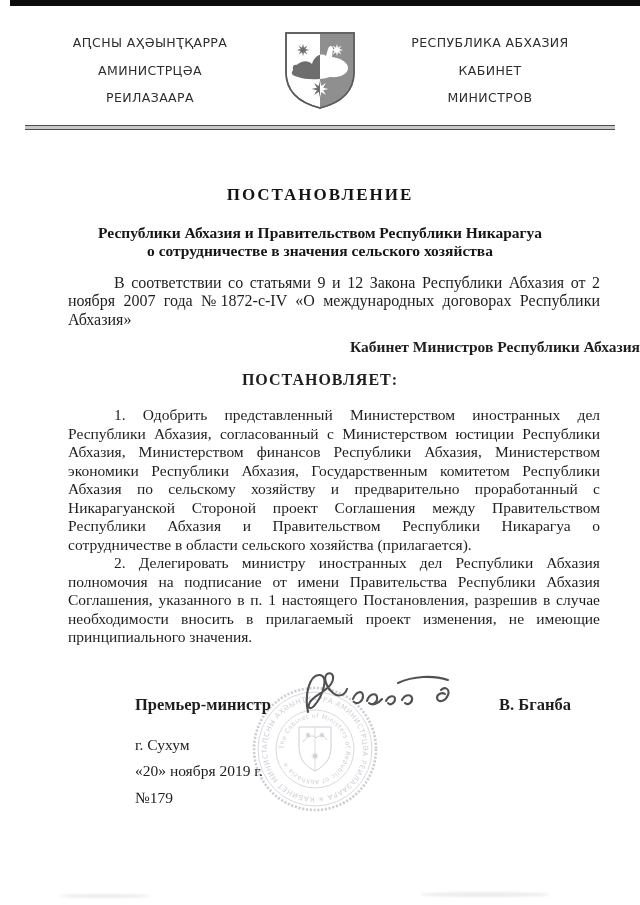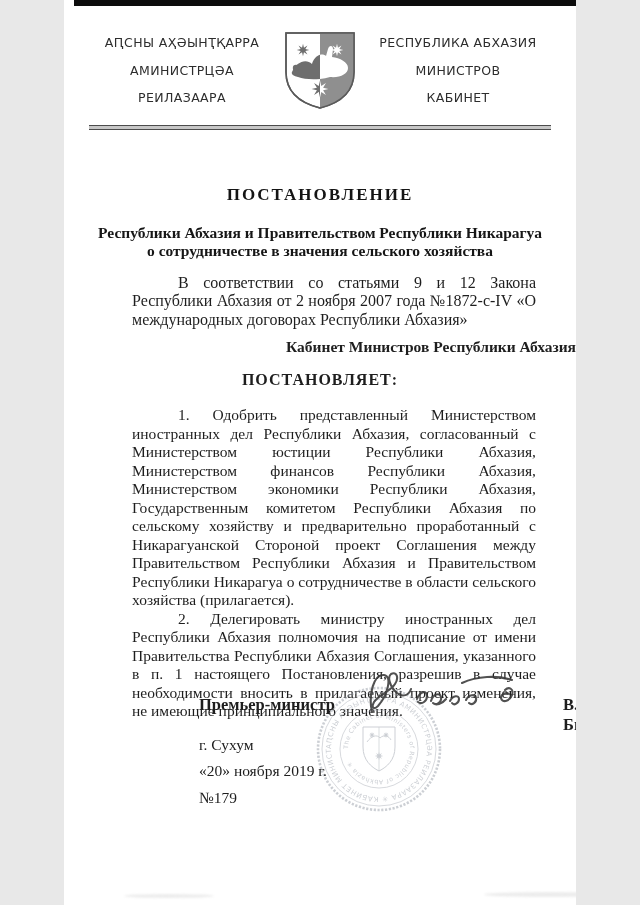--- a/index.html
+++ b/index.html
@@ -1,17 +1,17 @@
 <!DOCTYPE html>
 <html><head>
 <meta charset="utf-8">
 <style>
   html,body{margin:0;padding:0;background:#e8e8e8;}
   .page{
-    position:relative;width:512px;height:905px;margin:0 auto;background:#ffffff;
+    position:relative;width:640px;height:905px;margin:0 auto;background:#ffffff;
     font-family:"Liberation Serif","DejaVu Serif",serif;color:#1e1e1e;overflow:hidden;
   }
   .scan-bar{position:absolute;top:0;left:10px;width:630px;height:6px;background:#0c0c0c;}
   .header{display:flex;align-items:flex-start;padding:30px 28px 0 28px;}
   .header-col{flex:1;text-align:center;font-family:"DejaVu Sans","Liberation Sans",sans-serif;
     font-size:12.5px;letter-spacing:.4px;color:#2d2d2d;padding-top:6px;}
   .header-col div{margin-bottom:14.5px;line-height:13px;}
   .emblem-wrap{width:96px;display:flex;justify-content:center;}
   .rule{height:3px;margin:6px 25px 0 25px;border-top:1.5px solid #4c4c4c;border-bottom:1.5px solid #4c4c4c;background:#c7c7c7;}
   .title{margin-top:55px;text-align:center;font-size:17px;font-weight:bold;letter-spacing:2px;color:#141414;}
@@ -78,22 +78,22 @@
           </g>
         <g clip-path="url(#rightHalf)">
             <use href="#star8" transform="translate(38,59) scale(1.2)" fill="#ffffff"></use>
           </g>
         <path d="M4,3 H72 V42 C72,62 58,73 38,78 C18,73 4,62 4,42 Z" fill="none" stroke="#5a5a5a" stroke-width="1.5"></path>
       </svg>
     </div>
 
     <div class="header-col">
       <div>РЕСПУБЛИКА АБХАЗИЯ</div>
+      <div>КАБИНЕТ</div>
       <div>МИНИСТРОВ</div>
-      <div>КАБИНЕТ</div>
     </div>
   </div>
 
   <div class="rule"></div>
 
   <div class="title">ПОСТАНОВЛЕНИЕ</div>
 
   <div class="subject">
     <div>Республики Абхазия и Правительством Республики Никарагуа</div>
     <div>о сотрудничестве в значения сельского хозяйства</div>

